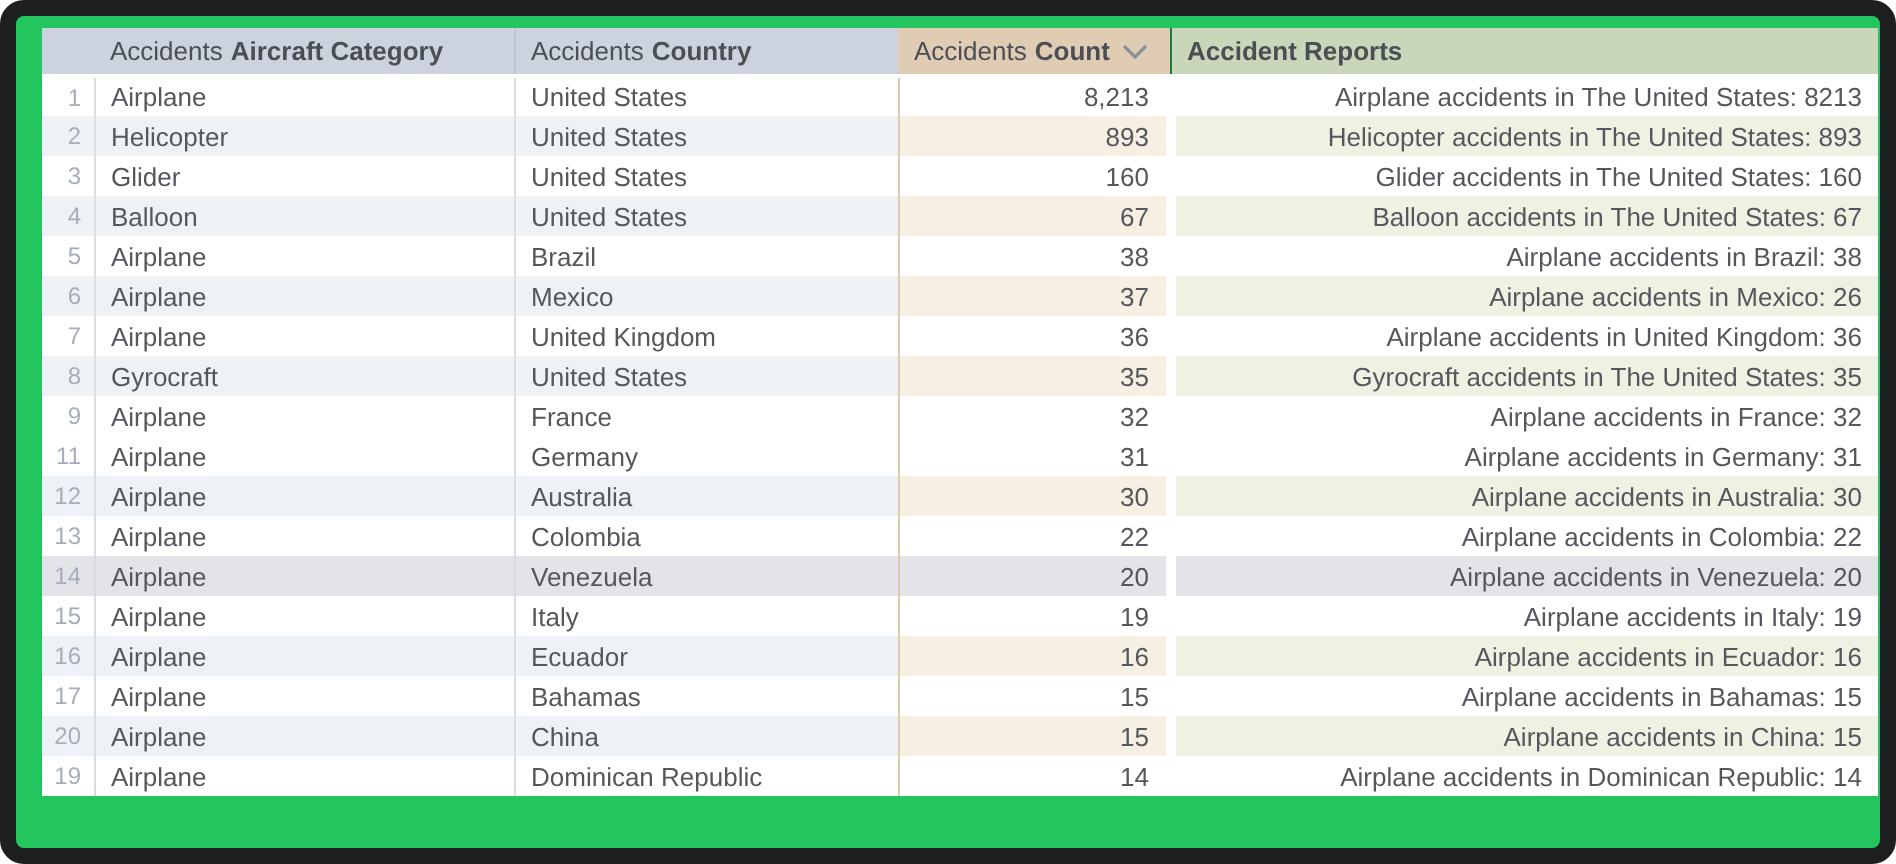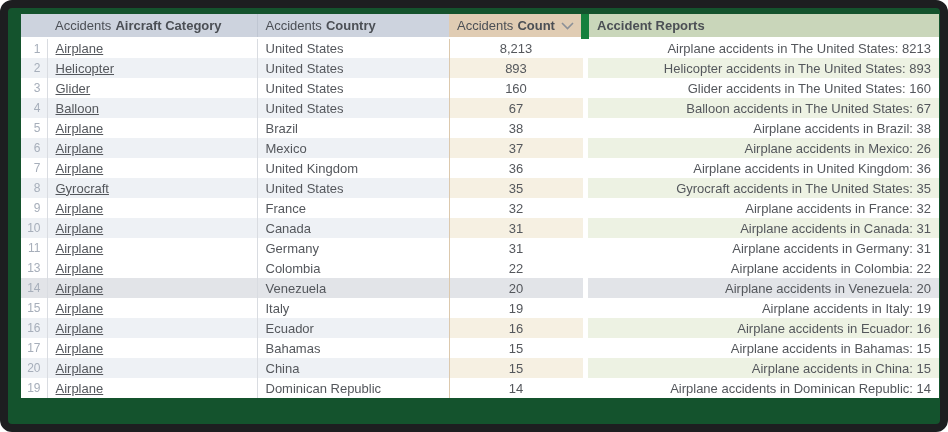--- a/index.html
+++ b/index.html
@@ -3,21 +3,21 @@
 <meta charset="utf-8">
 <style>
   * { box-sizing: border-box; margin: 0; padding: 0; }
   html, body { width: 948px; height: 432px; background: #ffffff; }
   body { font-family: "Liberation Sans", "DejaVu Sans", sans-serif; }
 
   .frame {
     width: 948px; height: 432px;
     border: 8px solid #1d1e20;
     border-radius: 12px;
-    background: #14532d;
+    background: #22c55e;
     overflow: hidden;
     padding: 6px 4px 0 13px;
   }
 
   table.data-table {
     border-collapse: collapse;
     table-layout: fixed;
     width: 918px;
     font-size: 13px;
     color: #54575c;
@@ -39,40 +39,40 @@
     white-space: nowrap;
     overflow: hidden;
   }
   th b { font-weight: bold; }
   th .hdr-prefix { margin-right: 4px; }
 
   th.h-num     { background: #cdd3de; padding: 0 6px; }
   th.h-cat     { background: #cdd3de; border-right: 1px solid #bfc6d2; }
   th.h-country { background: #cdd3de; }
   th.h-count   { background: #e0ccb3; margin-top: 12px; }
-  th.h-report  { background: #c9d6ba; border-left: 8px solid #15803d; font-weight: bold; }
+  th.h-report  { background: #c9d6ba; border-left: 1px solid #15803d; font-weight: bold; }
 
   td {
     height: 20px;
     padding: 0 8px;
     white-space: nowrap;
     overflow: hidden;
     background: #ffffff;
   }
 
   td.c-num {
     color: #a6aeba;
     text-align: right;
     padding: 0 6px;
     border-right: 1px solid #d9dce1;
     font-size: 12px;
   }
-  td.c-cat     { border-right: 1px solid #d9dce1; text-decoration: underline; }
+  td.c-cat     { border-right: 1px solid #d9dce1; }
   td.c-country { border-right: 1px solid #dcc9ae; }
-  td.c-count   { text-align: center; border-right: 1px solid #dcc9ae; }
+  td.c-count   { text-align: right; border-right: 1px solid #dcc9ae; }
   td.c-report  { text-align: right; border-left: 5px solid #ffffff; }
 
   tr.tint td.c-num,
   tr.tint td.c-cat,
   tr.tint td.c-country { background: #eef1f5; }
   tr.tint td.c-count   { background: #f6f0e2; }
   tr.tint td.c-report  { background: #edf2e3; }
 
   tr.hovered td.c-num,
   tr.hovered td.c-cat,
@@ -173,34 +173,34 @@
     <td class="c-count">35</td>
     <td class="c-report">Gyrocraft accidents in The United States: 35</td>
   </tr>
         <tr>
     <td class="c-num">9</td>
     <td class="c-cat">Airplane</td>
     <td class="c-country">France</td>
     <td class="c-count">32</td>
     <td class="c-report">Airplane accidents in France: 32</td>
   </tr>
-        <tr class="tint">
-    <td class="c-num">10</td>
-    <td class="c-cat">Airplane</td>
-    <td class="c-country">Canada</td>
-    <td class="c-count">31</td>
-    <td class="c-report">Airplane accidents in Canada: 31</td>
-  </tr>
         <tr>
     <td class="c-num">11</td>
     <td class="c-cat">Airplane</td>
     <td class="c-country">Germany</td>
     <td class="c-count">31</td>
     <td class="c-report">Airplane accidents in Germany: 31</td>
   </tr>
+        <tr class="tint">
+    <td class="c-num">12</td>
+    <td class="c-cat">Airplane</td>
+    <td class="c-country">Australia</td>
+    <td class="c-count">30</td>
+    <td class="c-report">Airplane accidents in Australia: 30</td>
+  </tr>
         <tr>
     <td class="c-num">13</td>
     <td class="c-cat">Airplane</td>
     <td class="c-country">Colombia</td>
     <td class="c-count">22</td>
     <td class="c-report">Airplane accidents in Colombia: 22</td>
   </tr>
         <tr class="tint hovered">
     <td class="c-num">14</td>
     <td class="c-cat">Airplane</td>

